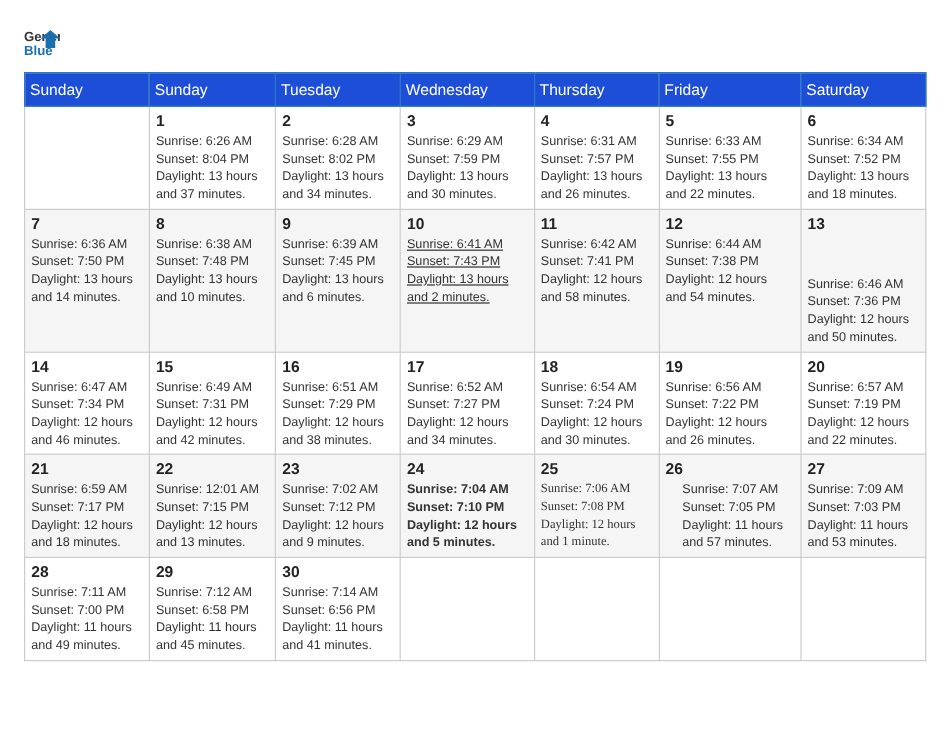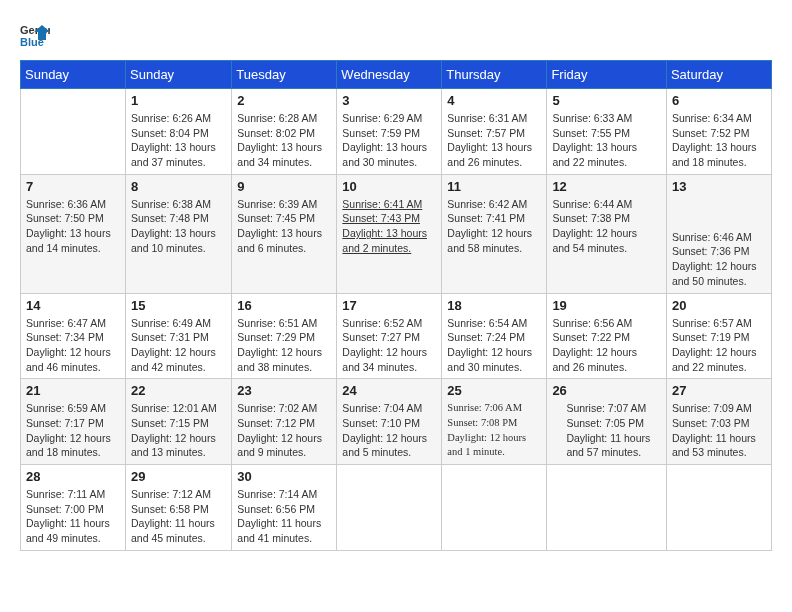--- a/index.html
+++ b/index.html
@@ -272,21 +272,21 @@
         </td>
         <td>
           <span class="day-num">23</span>
           <div class="day-info" style="white-space: pre-line;">Sunrise: 7:02 AM
 Sunset: 7:12 PM
 Daylight: 12 hours
 and 9 minutes.</div>
         </td>
         <td>
           <span class="day-num">24</span>
-          <div class="day-info" style="white-space: pre-line;">Sunrise: 7:04 AM
+          <div class="day-info" style="white-space: pre-line; font-weight: bold;">Sunrise: 7:04 AM
 Sunset: 7:10 PM
 Daylight: 12 hours
 and 5 minutes.</div>
         </td>
         <td>
           <span class="day-num">25</span>
           <div class="day-info" style="white-space: pre-line; font-family: Liberation Serif, serif;">Sunrise: 7:06 AM
 Sunset: 7:08 PM
 Daylight: 12 hours
 and 1 minute.</div>

